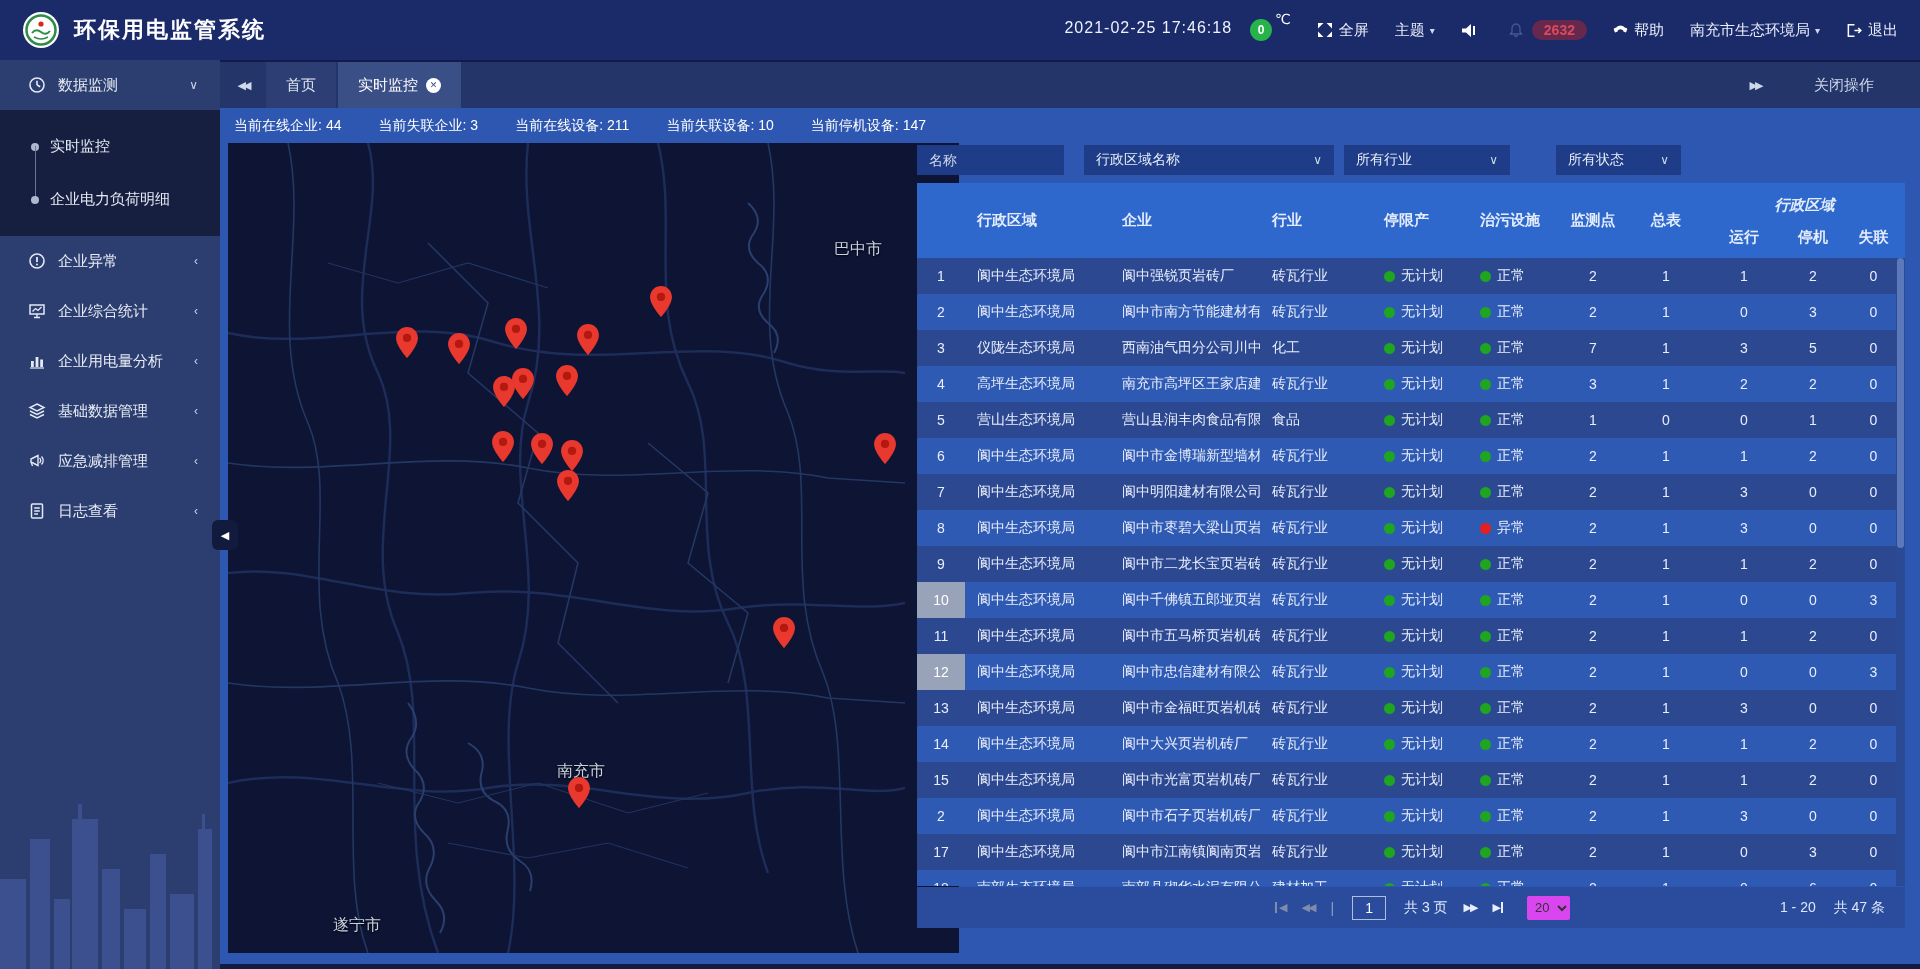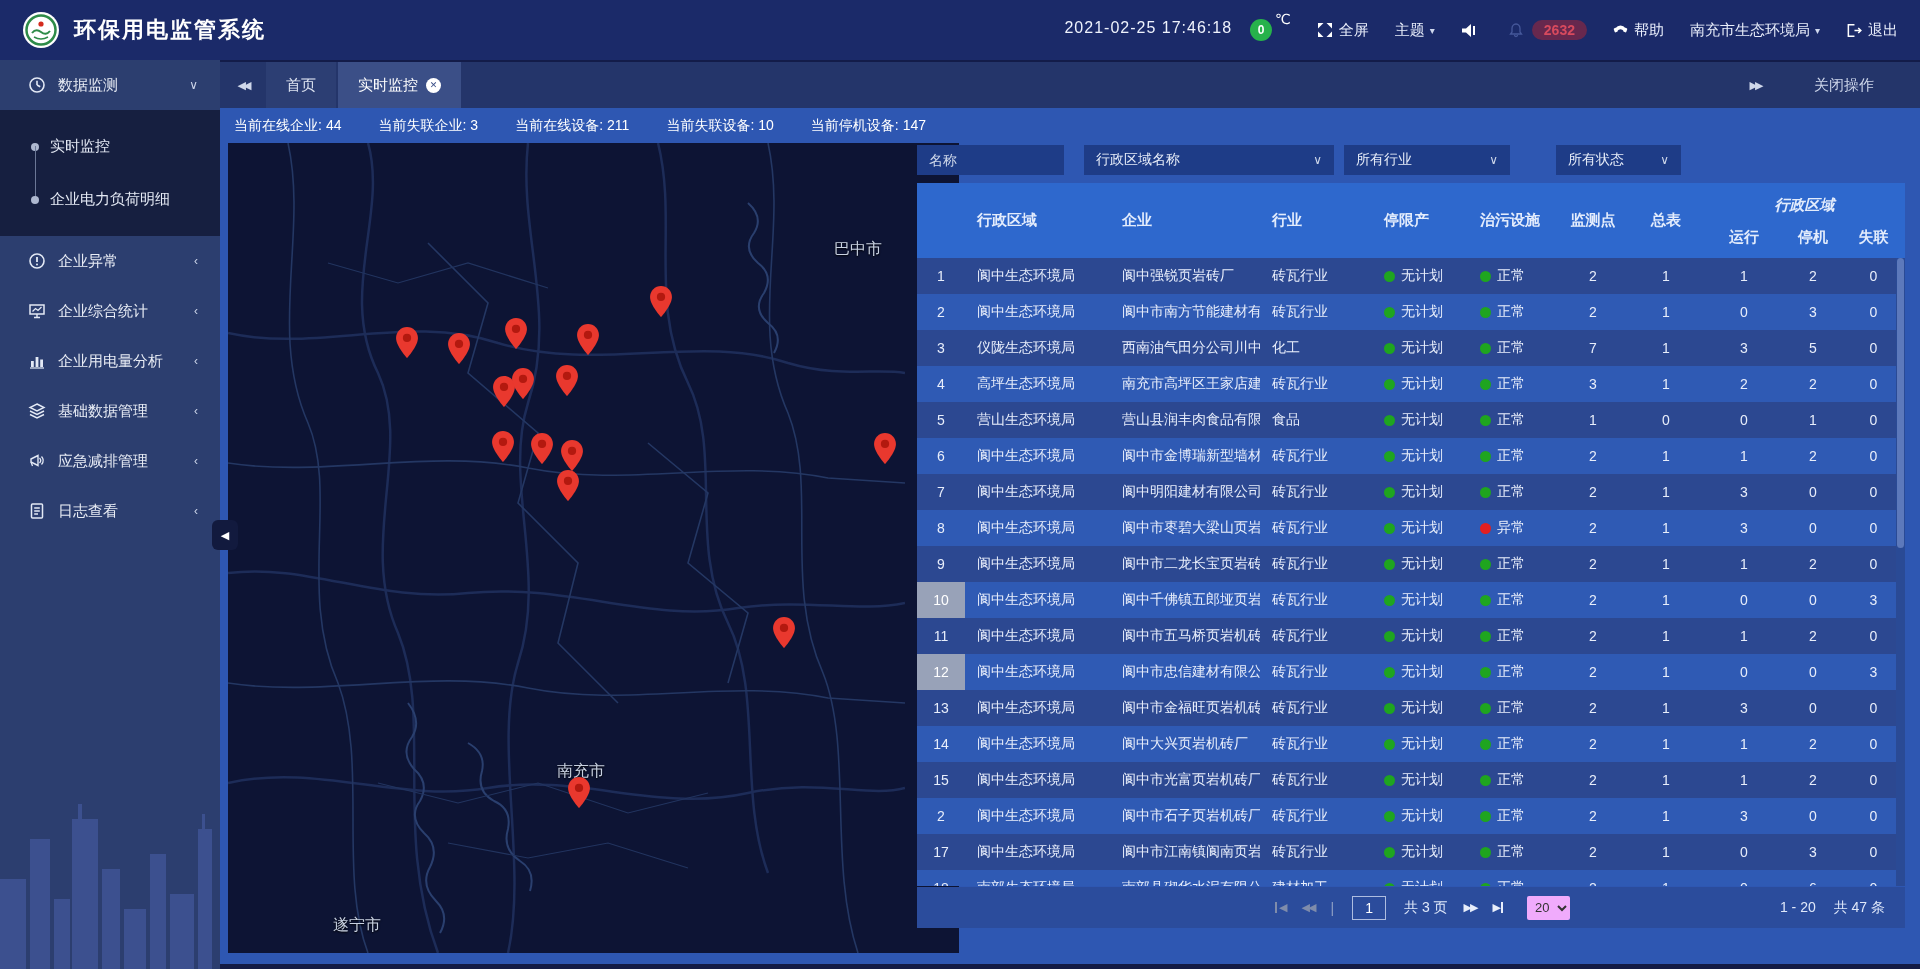--- a/index.html
+++ b/index.html
@@ -106,21 +106,21 @@
     display:flex; align-items:center; color:#c9d4ea; font-size:14px; }
   .pg-group { display:flex; align-items:center; margin-left:348px; }
   .pg-btn { font-size:11px; letter-spacing:-2px; cursor:pointer; display:inline-flex; align-items:center; margin:0 8px; }
   .pg-btn.disabled { color:#7f8cab; }
   .pg-btn.enabled { color:#e8eefb; }
   .vbar { display:inline-block; width:2px; height:11px; background:currentColor; margin:0 2px; }
   .pg-div { color:#8fa0c5; margin:0 8px; }
   .pg-input { width:34px; height:24px; border:1px solid #aebde0; background:transparent; color:#fff;
     text-align:center; font-size:14px; margin:0 10px; font-family:inherit; }
   .pg-total { margin:0 8px; color:#dfe8fa; }
-  .pg-size { height:24px; margin-left:14px; border:none; border-radius:2px; background:#f0abfc; color:#333;
+  .pg-size { height:24px; margin-left:14px; border:none; border-radius:2px; background:#d946ef; color:#333;
     font-size:13px; padding:0 4px; font-family:inherit; }
   .pg-range { margin-left:auto; padding-right:20px; color:#dfe8fa; }
   .pg-range span { margin-left:14px; }
 </style>
 </head>
 <body>
 
 <div class="header">
   <svg class="logo" viewBox="0 0 38 38">
     <circle cx="19" cy="19" r="18" fill="#ffffff"></circle>

